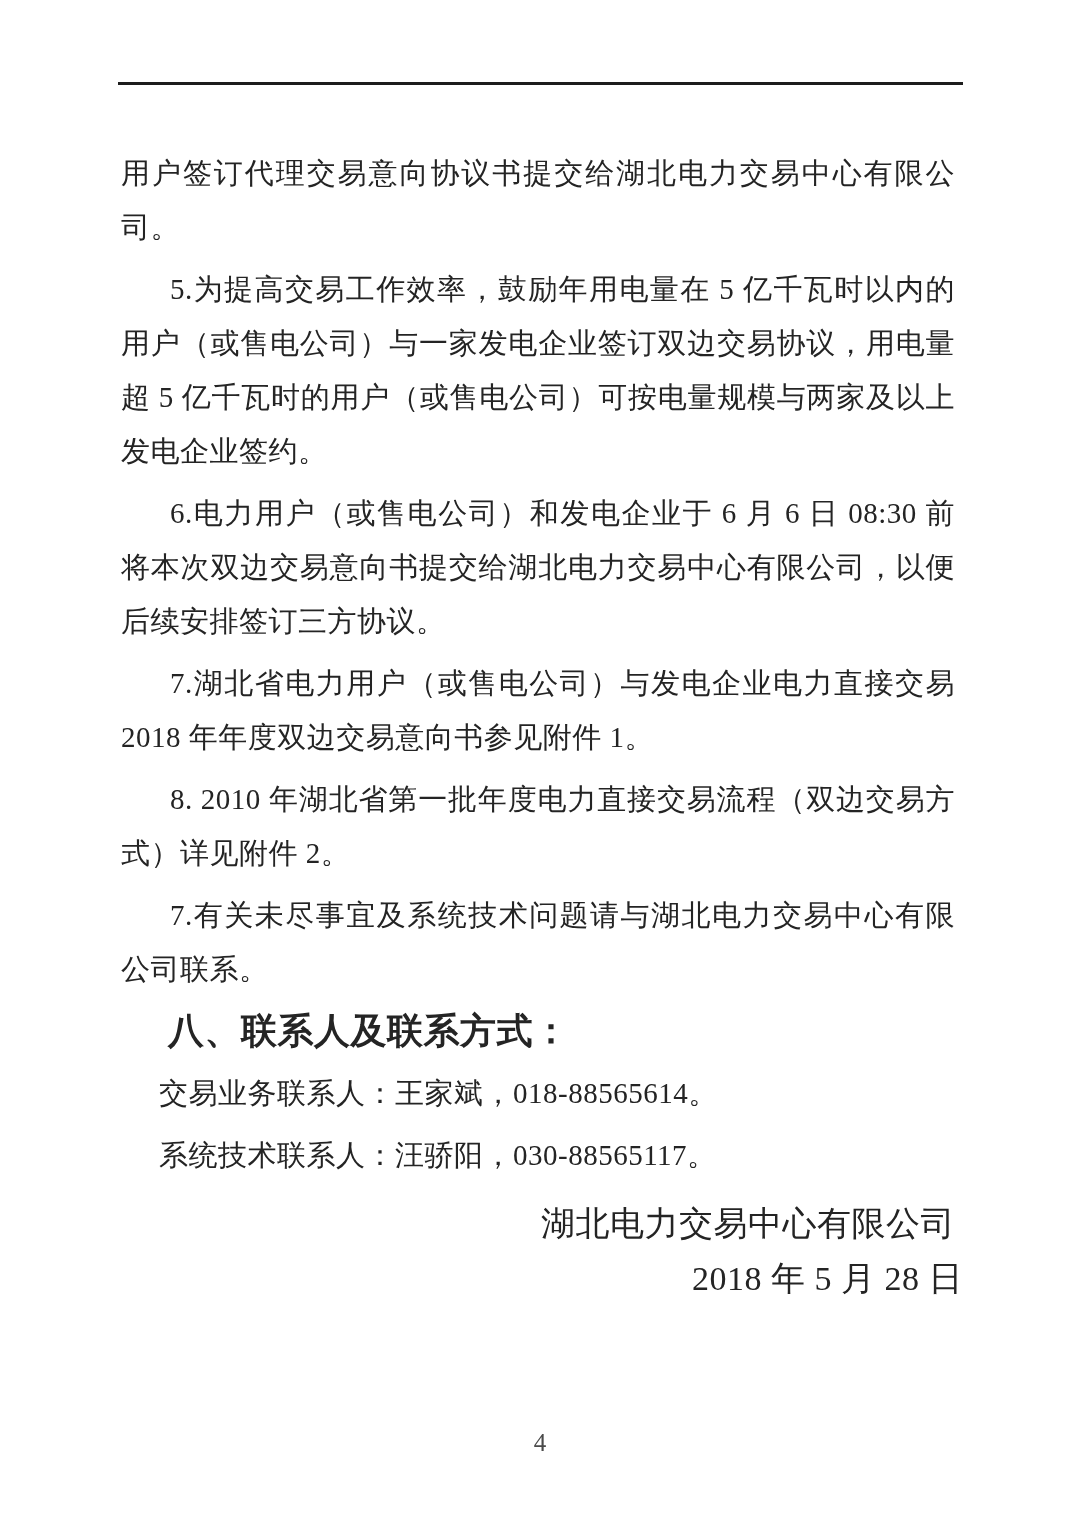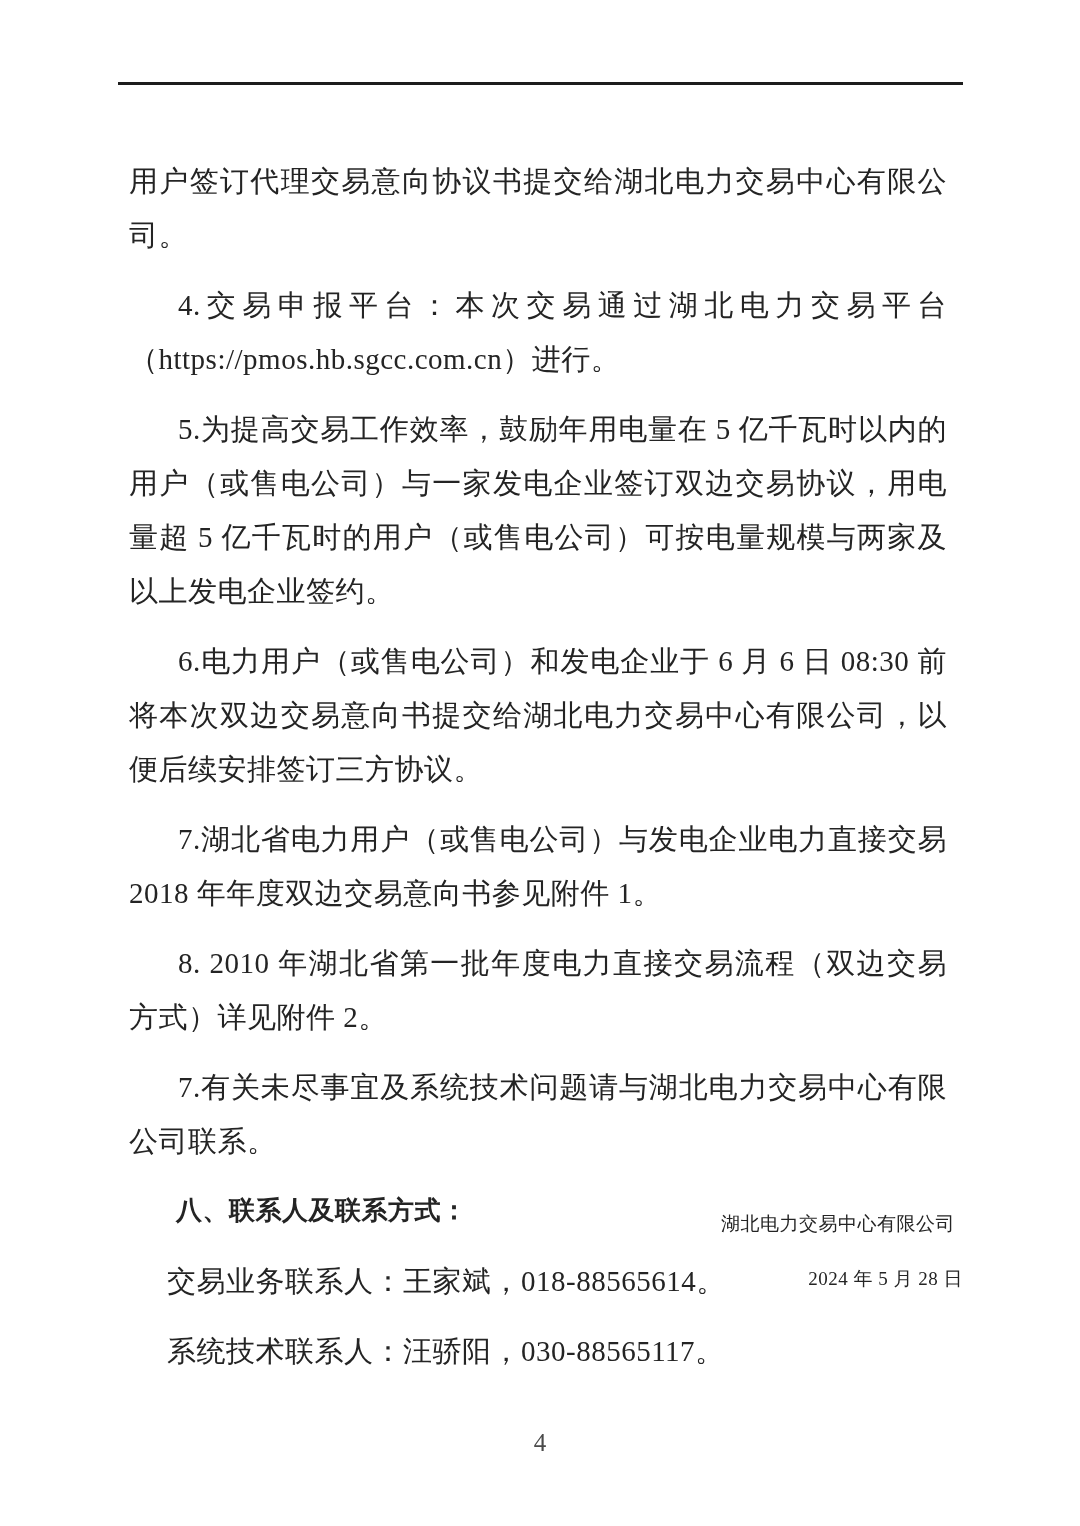--- a/index.html
+++ b/index.html
@@ -29,40 +29,40 @@
     left: 113px;
     top: 138px;
     width: 850px;
     font-size: 29px;
     line-height: 54px;
     text-align: justify;
     text-justify: inter-ideograph;
     letter-spacing: 0.5px;
   }
   .body-text p {
-    margin: 16px;
+    margin: 8px;
     text-indent: 49px;
   }
   .body-text p.continuation {
     text-indent: 0;
   }
   .body-text p.section-heading {
     font-weight: bold;
-    font-size: 26px;
+    font-size: 36px;
     text-indent: 47px;
   }
   .body-text p.contact-line {
     text-indent: 38px;
   }
   .signature-block {
     position: absolute;
     top: 1196px;
     right: 117px;
     text-align: right;
-    font-size: 19px;
+    font-size: 34px;
     line-height: 55px;
     letter-spacing: 0.5px;
   }
   .signature-block .org {
     padding-right: 8px;
   }
   .page-number {
     position: absolute;
     top: 1428px;
     left: 0;
@@ -75,31 +75,30 @@
 </style>
 </head>
 <body>
 
 <div class="page">
 
   <div class="top-rule"></div>
 
   <div class="body-text">
     <p class="continuation">用户签订代理交易意向协议书提交给湖北电力交易中心有限公司。</p>
-    <p>4.交易申报平台：本次交易通过湖北电力交易平台（https://pmos.hb.sgcc.com.cn）进行。</p>
     <p>5.为提高交易工作效率，鼓励年用电量在 5 亿千瓦时以内的用户（或售电公司）与一家发电企业签订双边交易协议，用电量超 5 亿千瓦时的用户（或售电公司）可按电量规模与两家及以上发电企业签约。</p>
     <p>6.电力用户（或售电公司）和发电企业于 6 月 6 日 08:30 前将本次双边交易意向书提交给湖北电力交易中心有限公司，以便后续安排签订三方协议。</p>
     <p>7.湖北省电力用户（或售电公司）与发电企业电力直接交易 2018 年年度双边交易意向书参见附件 1。</p>
     <p>8. 2010 年湖北省第一批年度电力直接交易流程（双边交易方式）详见附件 2。</p>
     <p>7.有关未尽事宜及系统技术问题请与湖北电力交易中心有限公司联系。</p>
     <p class="section-heading">八、联系人及联系方式：</p>
     <p class="contact-line">交易业务联系人：王家斌，018-88565614。</p>
     <p class="contact-line">系统技术联系人：汪骄阳，030-88565117。</p>
   </div>
 
   <div class="signature-block">
     <div class="org">湖北电力交易中心有限公司</div>
-    <div class="date">2024 年 5 月 28 日</div>
+    <div class="date">2018 年 5 月 28 日</div>
   </div>
 
   <div class="page-number">4</div>
 
 </div>
 
 </body></html>

